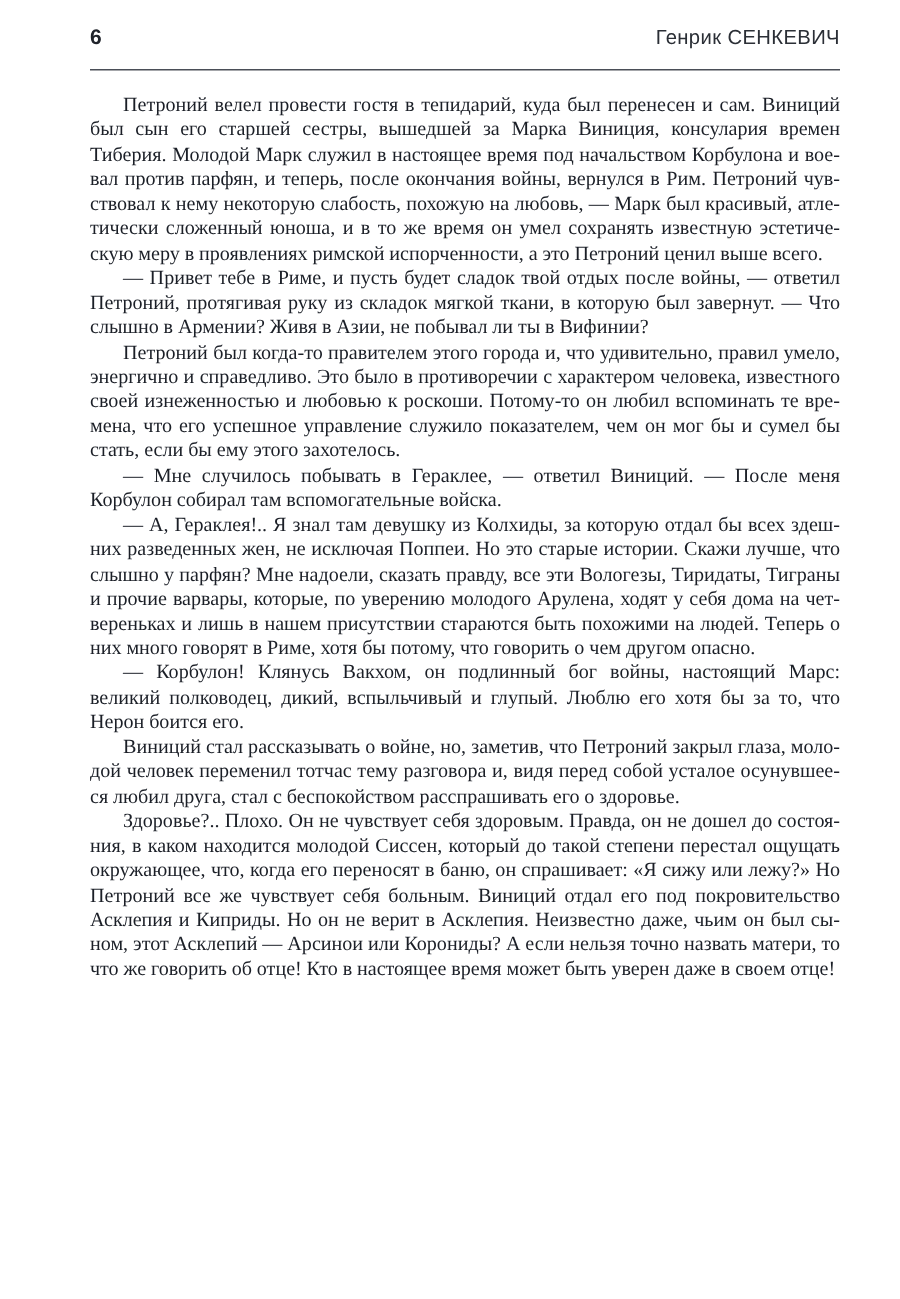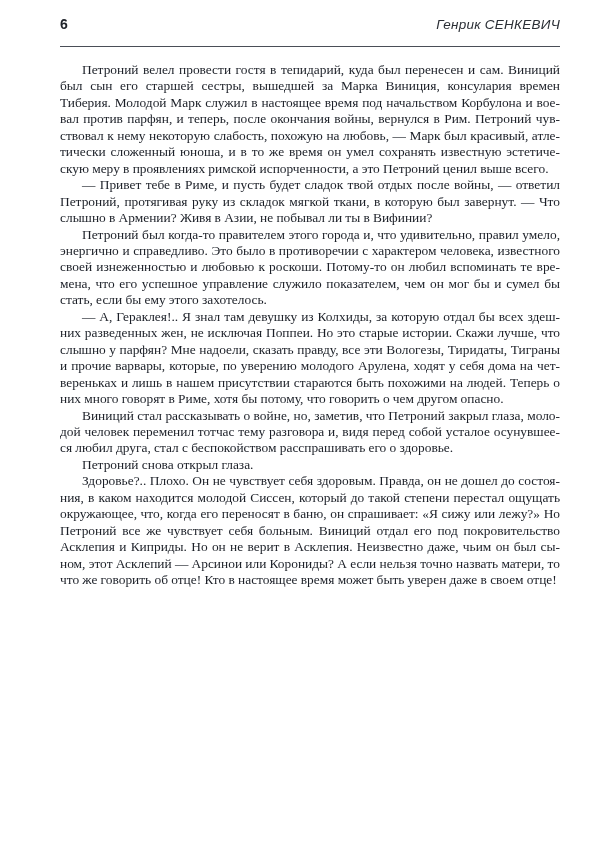--- a/index.html
+++ b/index.html
@@ -44,21 +44,20 @@
     color: #20242b;
     letter-spacing: 0.2px;
   }
   .author-line {
     font-family: "Liberation Sans", "DejaVu Sans", sans-serif;
     font-size: 13.5px;
     line-height: 1;
     color: #2b2f36;
     letter-spacing: 0.25px;
     white-space: nowrap;
-    font-style: italic;
   }
 
   .head-rule {
     position: absolute;
     left: 60px;
     width: 500px;
     top: 46px;
     height: 0;
     border-top: 1.6px solid #4a4e57;
   }
@@ -95,19 +94,20 @@
     <span class="folio">6</span>
     <span class="author-line">Генрик СЕНКЕВИЧ</span>
   </div>
 
   <div class="head-rule"></div>
 
   <div class="textblock">
     <p>Петроний велел провести гостя в тепидарий, куда был перенесен и сам. Виниций был сын его старшей сестры, вышедшей за Марка Виниция, консулария времен Тиберия. Молодой Марк служил в настоящее время под начальством Корбулона и вое­вал против парфян, и теперь, после окончания войны, вернулся в Рим. Петроний чув­ствовал к нему некоторую слабость, похожую на любовь, — Марк был красивый, атле­тически сложенный юноша, и в то же время он умел сохранять известную эстетиче­скую меру в проявлениях римской испорченности, а это Петроний ценил выше всего.</p>
     <p>— Привет тебе в Риме, и пусть будет сладок твой отдых после войны, — ответил Петроний, протягивая руку из складок мягкой ткани, в которую был завернут. — Что слышно в Армении? Живя в Азии, не побывал ли ты в Вифинии?</p>
     <p>Петроний был когда-то правителем этого города и, что удивительно, правил умело, энергично и справедливо. Это было в противоречии с характером человека, известного своей изнеженностью и любовью к роскоши. Потому-то он любил вспоминать те вре­мена, что его успешное управление служило показателем, чем он мог бы и сумел бы стать, если бы ему этого захотелось.</p>
+    <p>— Мне случилось побывать в Гераклее, — ответил Виниций. — После меня Корбулон собирал там вспомогательные войска.</p>
     <p>— А, Гераклея!.. Я знал там девушку из Колхиды, за которую отдал бы всех здеш­них разведенных жен, не исключая Поппеи. Но это старые истории. Скажи лучше, что слышно у парфян? Мне надоели, сказать правду, все эти Вологезы, Тиридаты, Тиграны и прочие варвары, которые, по уверению молодого Арулена, ходят у себя дома на чет­вереньках и лишь в нашем присутствии стараются быть похожими на людей. Теперь о них много говорят в Риме, хотя бы потому, что говорить о чем другом опасно.</p>
+    <p>— Корбулон! Клянусь Вакхом, он подлинный бог войны, настоящий Марс: великий полководец, дикий, вспыльчивый и глупый. Люблю его хотя бы за то, что Нерон боится его.</p>
     <p>Виниций стал рассказывать о войне, но, заметив, что Петроний закрыл глаза, моло­дой человек переменил тотчас тему разговора и, видя перед собой усталое осунувшее­ся любил друга, стал с беспокойством расспрашивать его о здоровье.</p>
-    <p>Петроний снова открыл глаза.</p>
     <p>Здоровье?.. Плохо. Он не чувствует себя здоровым. Правда, он не дошел до состоя­ния, в каком находится молодой Сиссен, который до такой степени перестал ощущать окружающее, что, когда его переносят в баню, он спрашивает: «Я сижу или лежу?» Но Петроний все же чувствует себя больным. Виниций отдал его под покровительство Асклепия и Киприды. Но он не верит в Асклепия. Неизвестно даже, чьим он был сы­ном, этот Асклепий — Арсинои или Корониды? А если нельзя точно назвать матери, то что же говорить об отце! Кто в настоящее время может быть уверен даже в своем отце!</p>
   </div>
 
 </div>
 
 </body></html>

